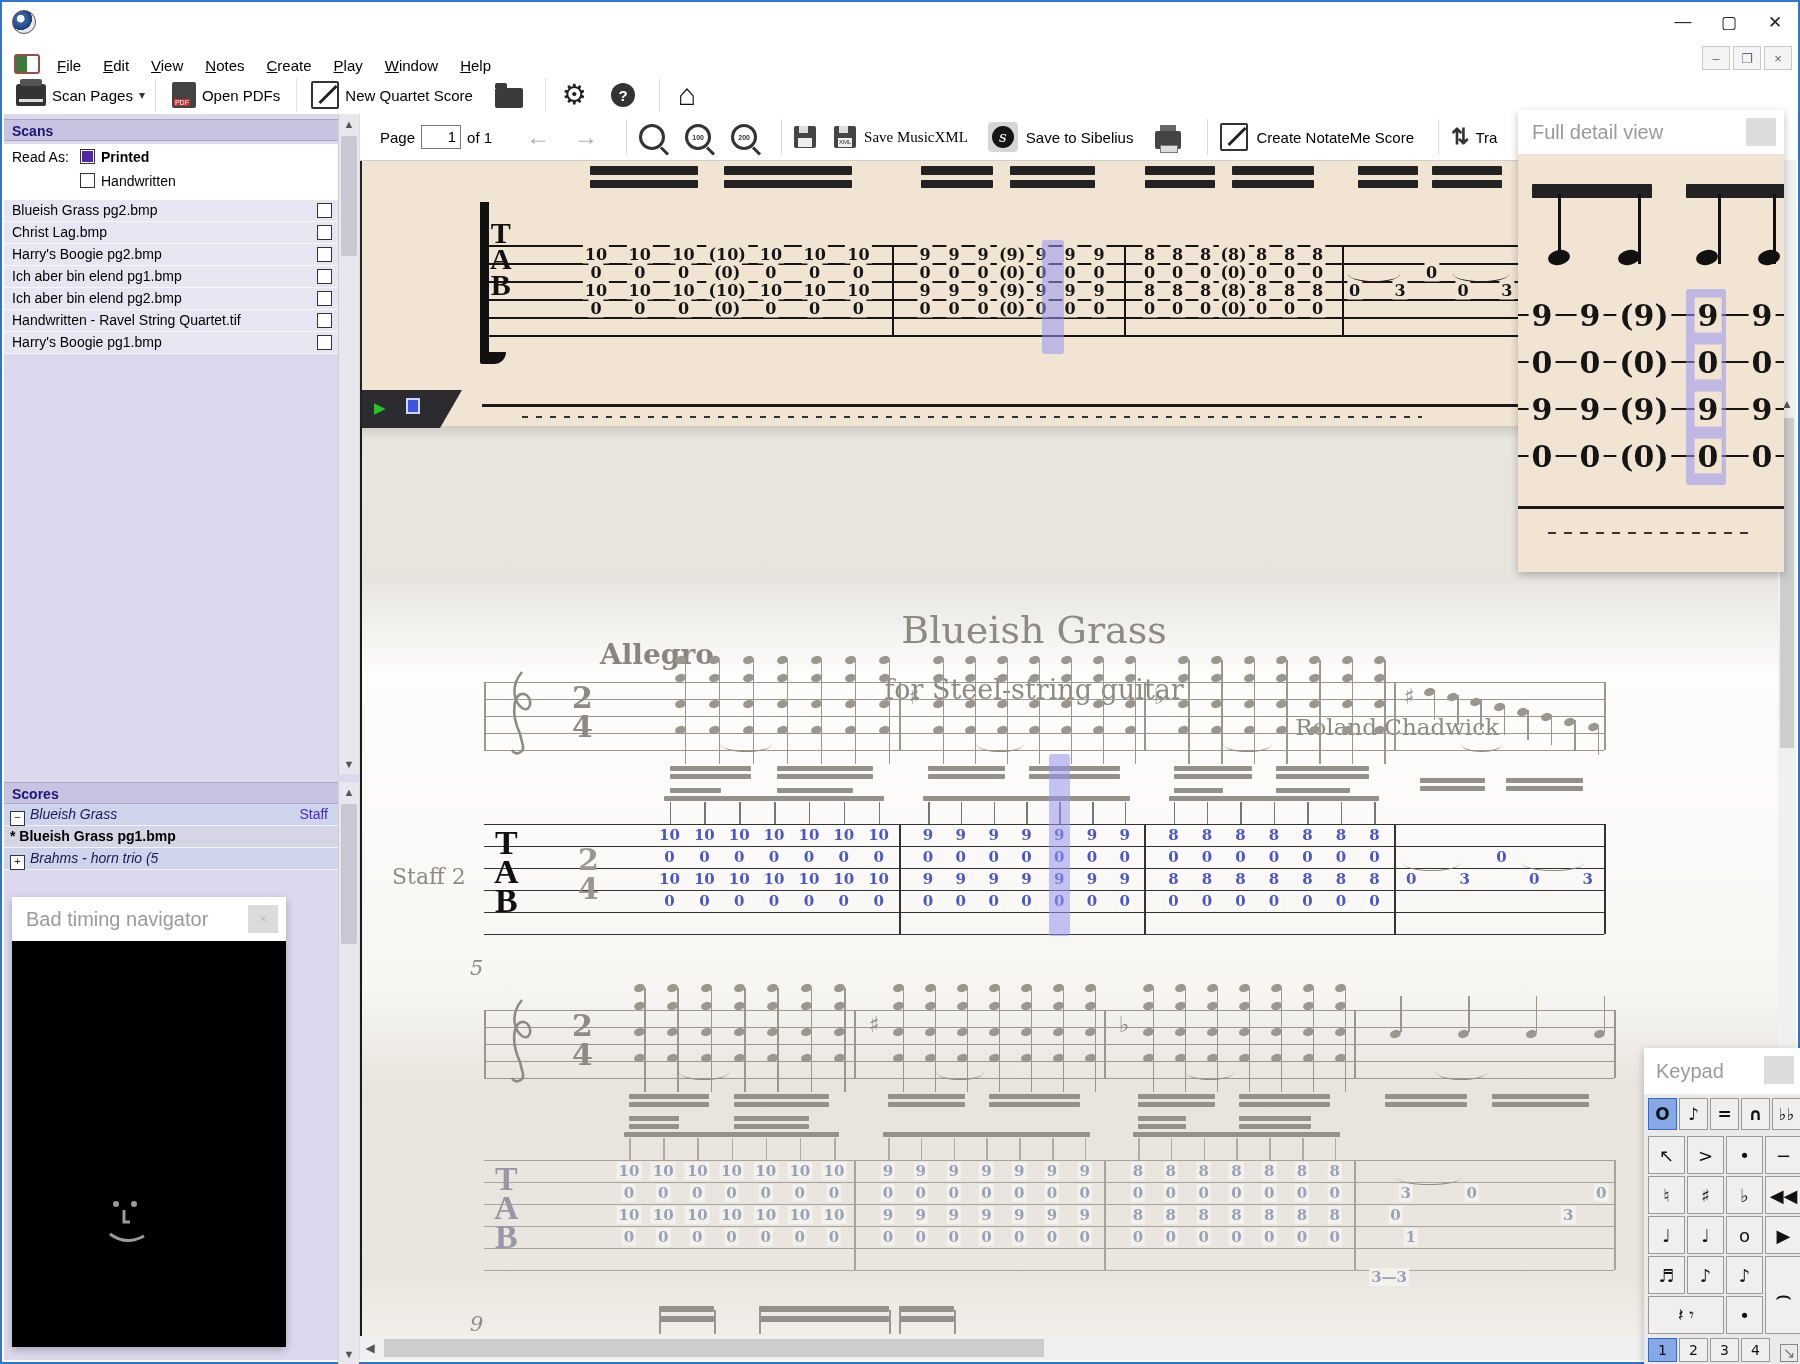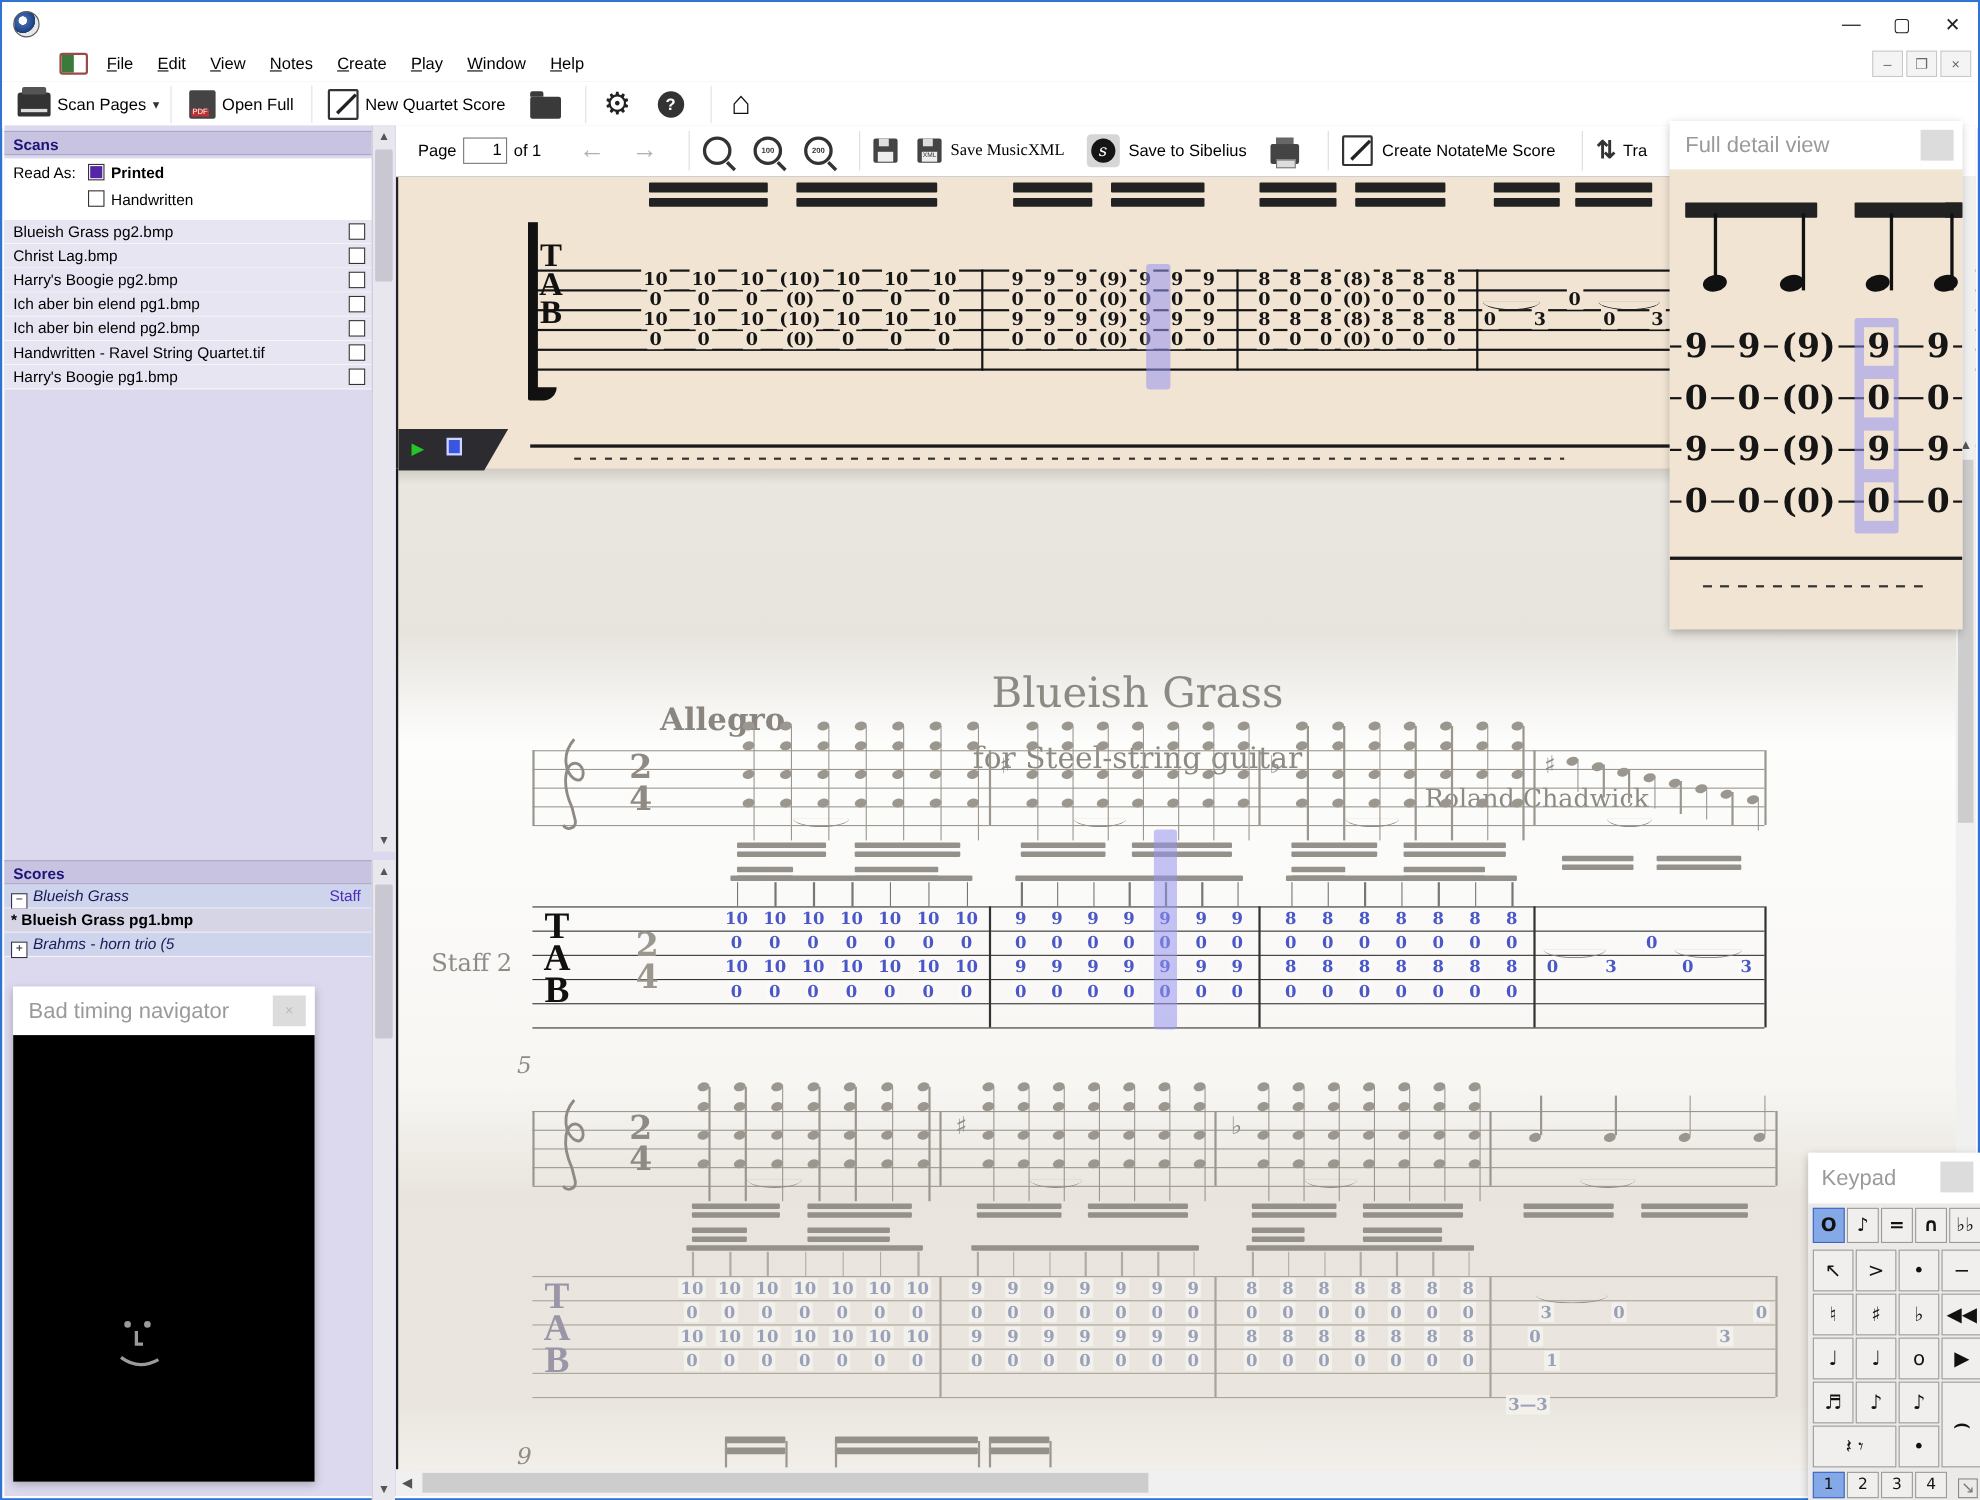--- a/index.html
+++ b/index.html
@@ -3,21 +3,21 @@
 <meta charset="utf-8">
 <style>
   html,body{margin:0;padding:0;background:#888;}
   body{width:1800px;height:1364px;position:relative;font-family:"Liberation Sans",sans-serif;overflow:hidden;}
   .app{position:absolute;inset:0;background:#fff;border:2px solid #2e74d0;box-sizing:border-box;}
   
   .titlebar{position:absolute;left:0;top:0;right:0;height:40px;background:#fff;display:flex;align-items:center;}
   .title-text{font-size:15px;color:#111;margin-left:8px;}
   .logo{width:24px;height:24px;border-radius:50%;margin-left:10px;background:radial-gradient(circle at 35% 35%,#fff 18%,#3a66b0 20%,#1c3f7a 55%,#e8e8e8 57%);border:1px solid #555;box-sizing:border-box;}
   .wbtn{width:46px;height:32px;display:flex;align-items:center;justify-content:center;font-size:17px;color:#222;}
-  .menubar{position:absolute;left:0;top:40px;right:0;height:32px;background:#fff;border-bottom:1px solid #e0e0e0;display:flex;align-items:center;font-size:15px;color:#000;padding-left:40px;}
+  .menubar{position:absolute;left:0;top:40px;right:0;height:32px;background:#fff;border-bottom:1px solid #e0e0e0;display:flex;align-items:flex-end;font-size:15px;color:#000;}
   .menu-item{margin:0 11px;cursor:default;}
   .menu-item u{text-decoration:underline;}
   .book-icon{width:22px;height:16px;margin-left:12px;margin-right:6px;background:linear-gradient(90deg,#3a7a3a 49%,#fff 50%);border:2px solid #9a4a4a;border-radius:3px;}
   .childbtn{width:26px;height:22px;border:1px solid #c8c8c8;background:#f4f4f4;color:#667;display:flex;align-items:center;justify-content:center;font-size:13px;margin-left:3px;}
   .toolbar{position:absolute;left:0;top:72px;right:0;height:42px;background:#fff;display:flex;align-items:center;font-size:15px;color:#000;}
   .tb-group{display:flex;align-items:center;}
   .tb-sep{width:1px;height:34px;background:#e2e2e2;margin:0 10px;}
   .tb-label{margin:0 6px;}
   
   .ic-scanner{width:30px;height:22px;background:#333;border-radius:3px 3px 2px 2px;position:relative;margin-left:14px;}
@@ -137,21 +137,21 @@
 
   <div class="toolbar">
     <div class="tb-group">
       <span class="ic-scanner"></span>
       <span class="tb-label">Scan Pages</span>
       <span style="font-size:12px;color:#333;">▾</span>
     </div>
     <div class="tb-sep"></div>
     <div class="tb-group" style="margin-left:6px;">
       <span class="ic-pdf"></span>
-      <span class="tb-label">Open Full</span>
+      <span class="tb-label">Open PDFs</span>
     </div>
     <div class="tb-sep"></div>
     <div class="tb-group" style="margin-left:4px;">
       <span class="ic-pen"></span>
       <span class="tb-label">New Quartet Score</span>
     </div>
     <div class="tb-group" style="margin-left:16px;">
       <span class="ic-folder"></span>
     </div>
     <div class="tb-sep" style="margin-left:22px;"></div>

